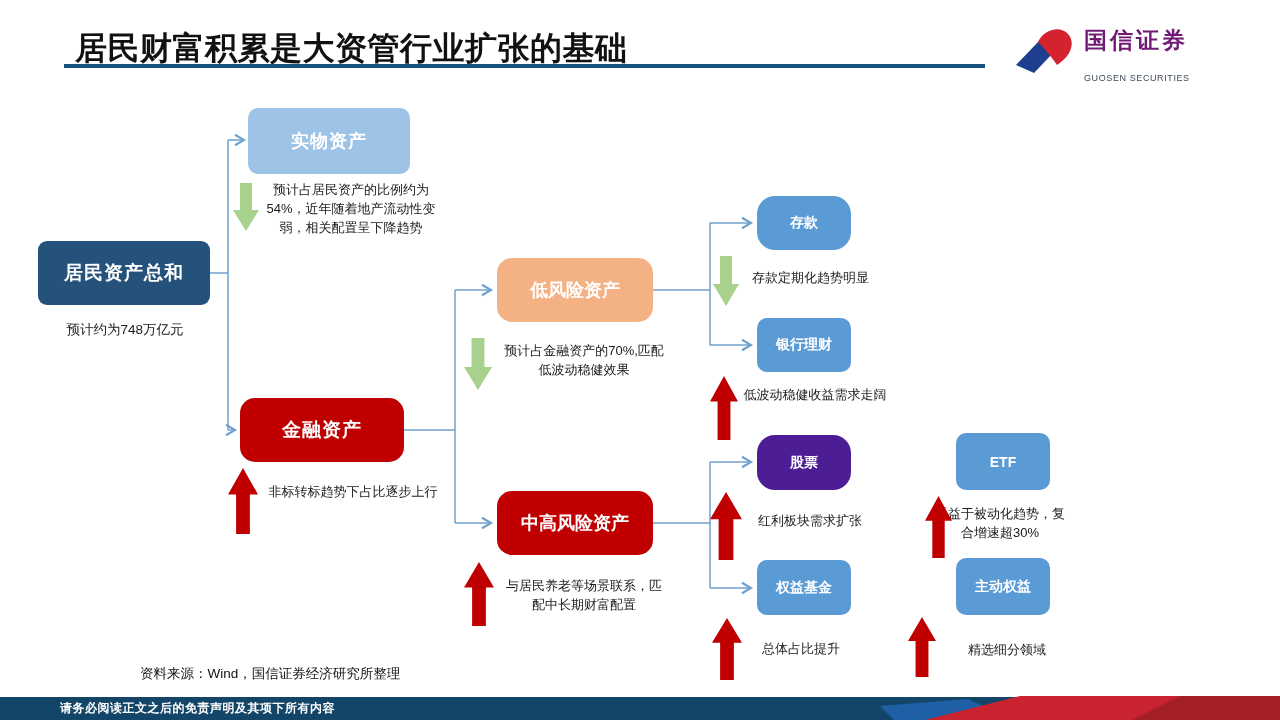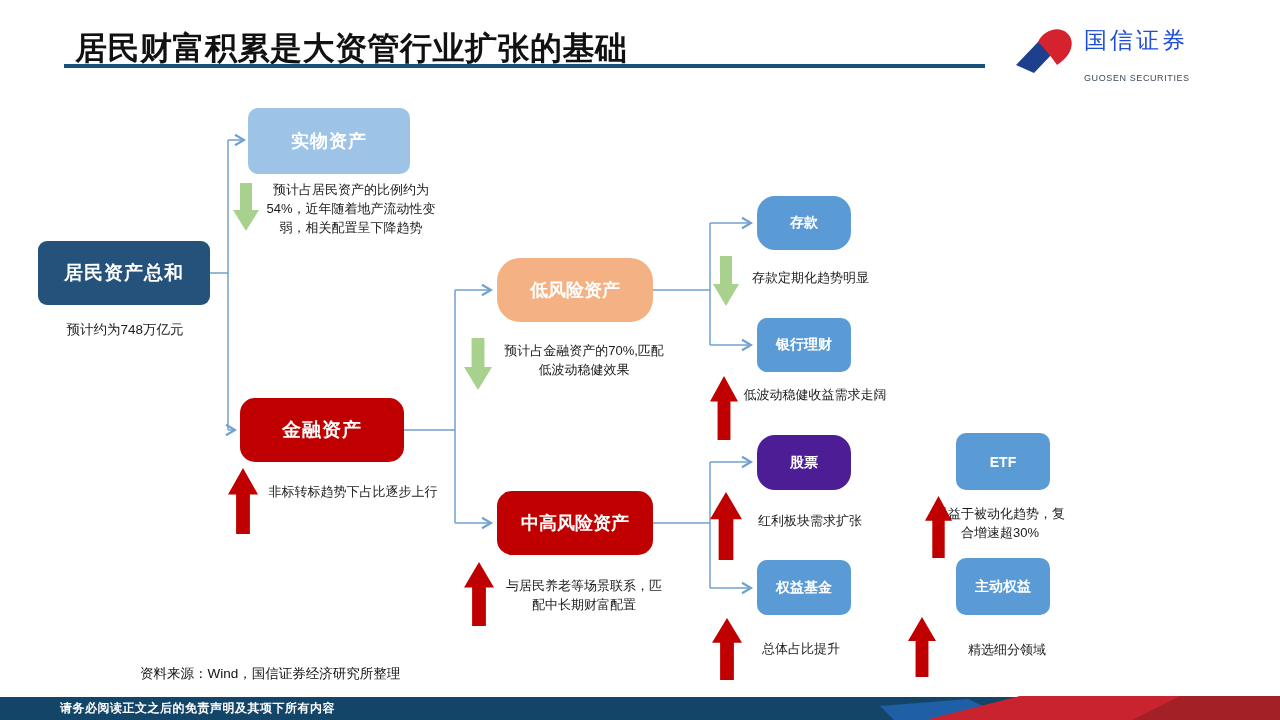--- a/index.html
+++ b/index.html
@@ -5,30 +5,30 @@
   * { margin:0; padding:0; box-sizing:border-box; }
   html,body { background:#fff; }
   body { font-family:"Liberation Sans","DejaVu Sans",sans-serif; }
   .slide { position:relative; width:1280px; height:720px; background:#fff; overflow:hidden; }
 
   
   .title { position:absolute; left:75px; top:27px; font-size:32px; font-weight:bold; color:#111; letter-spacing:0.5px; }
   .title-rule { position:absolute; left:64px; top:64px; width:921px; height:4px; background:#17527e; }
   .logo { position:absolute; left:1014px; top:24px; width:215px; height:60px; display:flex; align-items:center; }
   .logo-text { margin-left:8px; }
-  .logo-cn { font-size:23px; color:#1d4ed8; letter-spacing:3px; font-weight:400; }
+  .logo-cn { font-size:23px; color:#701a75; letter-spacing:3px; font-weight:700; }
   .logo-en { font-size:9px; font-weight:normal; color:#3c4a59; letter-spacing:0.6px; margin-top:17px; }
 
   
   .box { position:absolute; display:flex; align-items:center; justify-content:center;
          color:#fff; font-weight:bold; text-align:center; }
   .b-root   { left:38px;  top:241px; width:172px; height:64px; background:#24527b; border-radius:9px;  font-size:19px; letter-spacing:1px;}
   .b-phys   { left:248px; top:108px; width:162px; height:66px; background:#9dc3e6; border-radius:10px; font-size:18px; letter-spacing:1px;}
   .b-fin    { left:240px; top:398px; width:164px; height:64px; background:#c00000; border-radius:15px; font-size:19px; letter-spacing:1px;}
-  .b-low    { left:497px; top:258px; width:156px; height:64px; background:#f4b183; border-radius:23px; font-size:18px;}
+  .b-low    { left:497px; top:258px; width:156px; height:64px; background:#f4b183; border-radius:15px; font-size:18px;}
   .b-mid    { left:497px; top:491px; width:156px; height:64px; background:#c00000; border-radius:15px; font-size:18px;}
   .b-dep    { left:757px; top:196px; width:94px;  height:54px; background:#5b9bd5; border-radius:18px; font-size:14px;}
   .b-bank   { left:757px; top:318px; width:94px;  height:54px; background:#5b9bd5; border-radius:10px; font-size:14px;}
   .b-stock  { left:757px; top:435px; width:94px;  height:55px; background:#4c1d95; border-radius:18px; font-size:14px;}
   .b-fund   { left:757px; top:560px; width:94px;  height:55px; background:#5b9bd5; border-radius:10px; font-size:14px;}
   .b-etf    { left:956px; top:433px; width:94px;  height:57px; background:#5b9bd5; border-radius:10px; font-size:14px;}
   .b-active { left:956px; top:558px; width:94px;  height:57px; background:#5b9bd5; border-radius:10px; font-size:14px;}
 
   
   .note { position:absolute; font-size:13px; color:#1a1a1a; text-align:center; line-height:1.45; }

